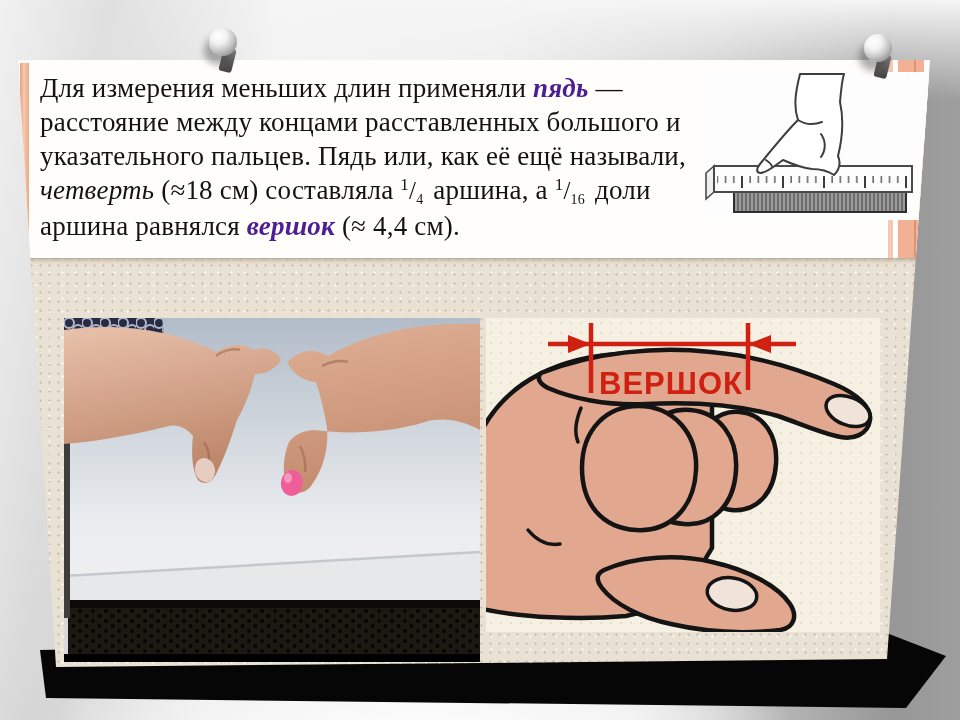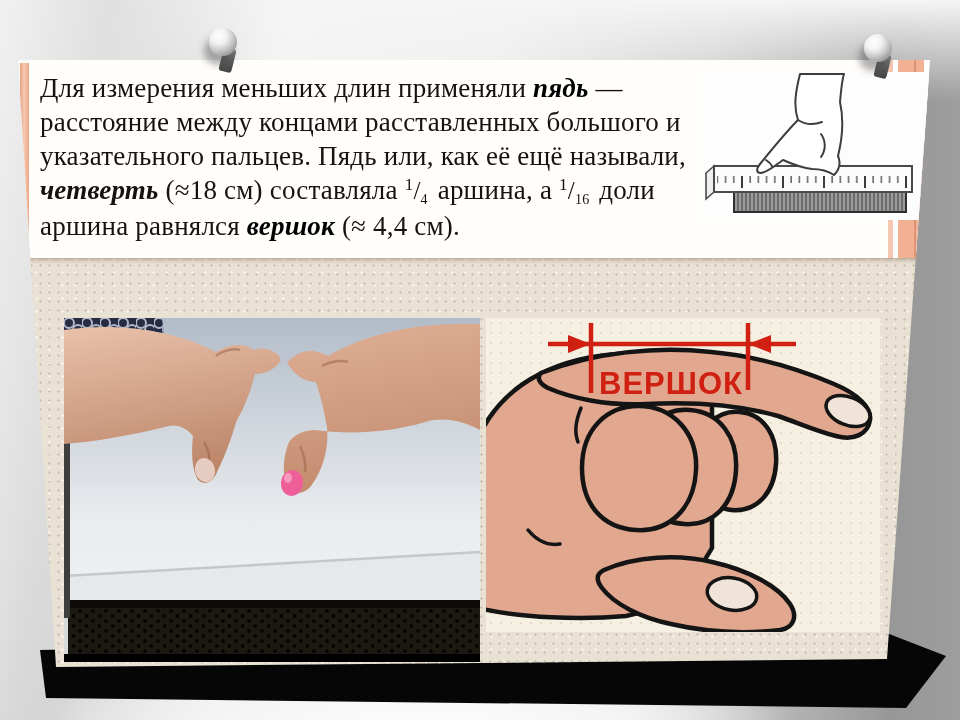--- a/index.html
+++ b/index.html
@@ -51,22 +51,22 @@
   .right-stripes{
     position:absolute;left:866px;top:0;width:44px;height:198px;
     background:linear-gradient(to right,
       #ffffff 0 4px, #f6c8b2 4px 9px, #ffffff 9px 14px,
       #f2b193 14px 30px, #de9376 30px 32px, #f2b193 32px 40px, #ffffff 40px 44px);
   }
   .slide-text{
     position:absolute;left:22px;top:11px;width:676px;
     font-size:27px;line-height:1.26;color:#17120e;letter-spacing:.2px;
   }
-  .term-red{color:#000000;font-weight:bold;font-style:italic;}
-  .term-bold{font-weight:bold;font-style:italic;}
+  .term-red{color:#4c1d95;font-weight:bold;font-style:italic;}
+  .term-bold{font-weight:normal;font-style:italic;}
   .sup{font-size:17px;vertical-align:9px;}
   .slash{font-size:25px;}
   .sub{font-size:14px;vertical-align:-5px;margin-right:3px;}
 
   .ruler-box{
     position:absolute;left:682px;top:12px;width:230px;height:148px;
     background:#fdfdfd;
   }
   .ruler-box svg{display:block;}
 

